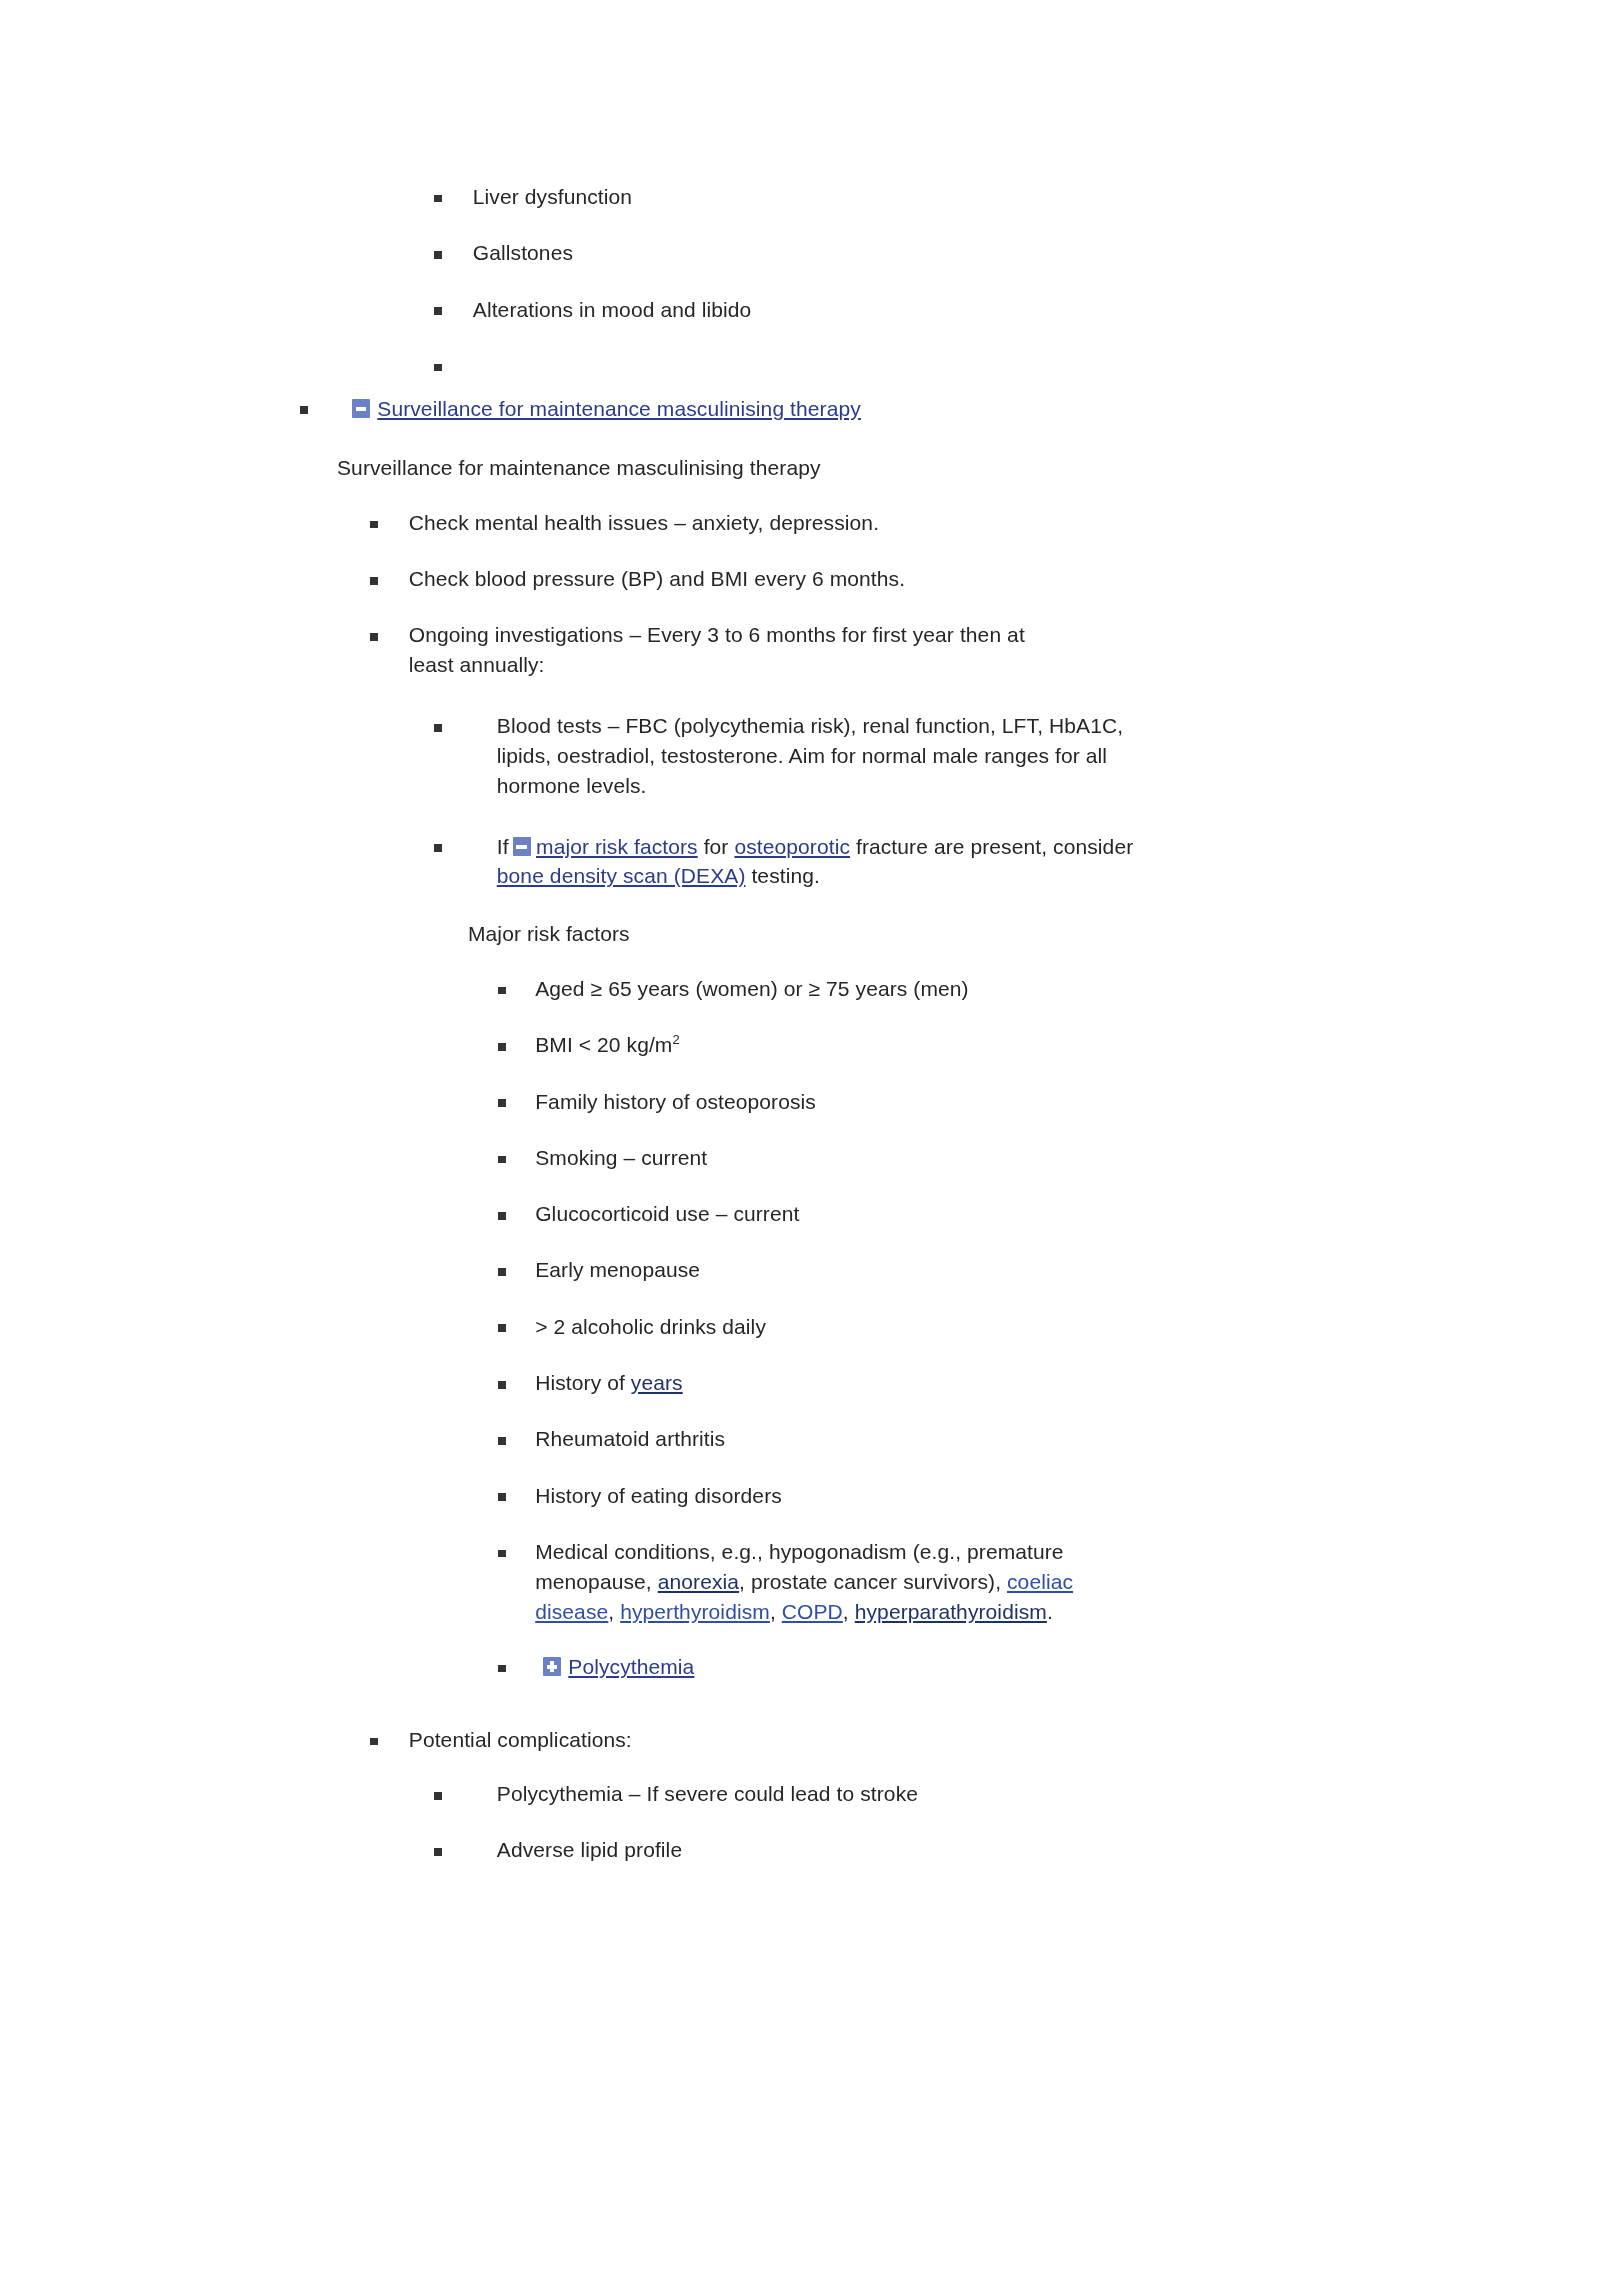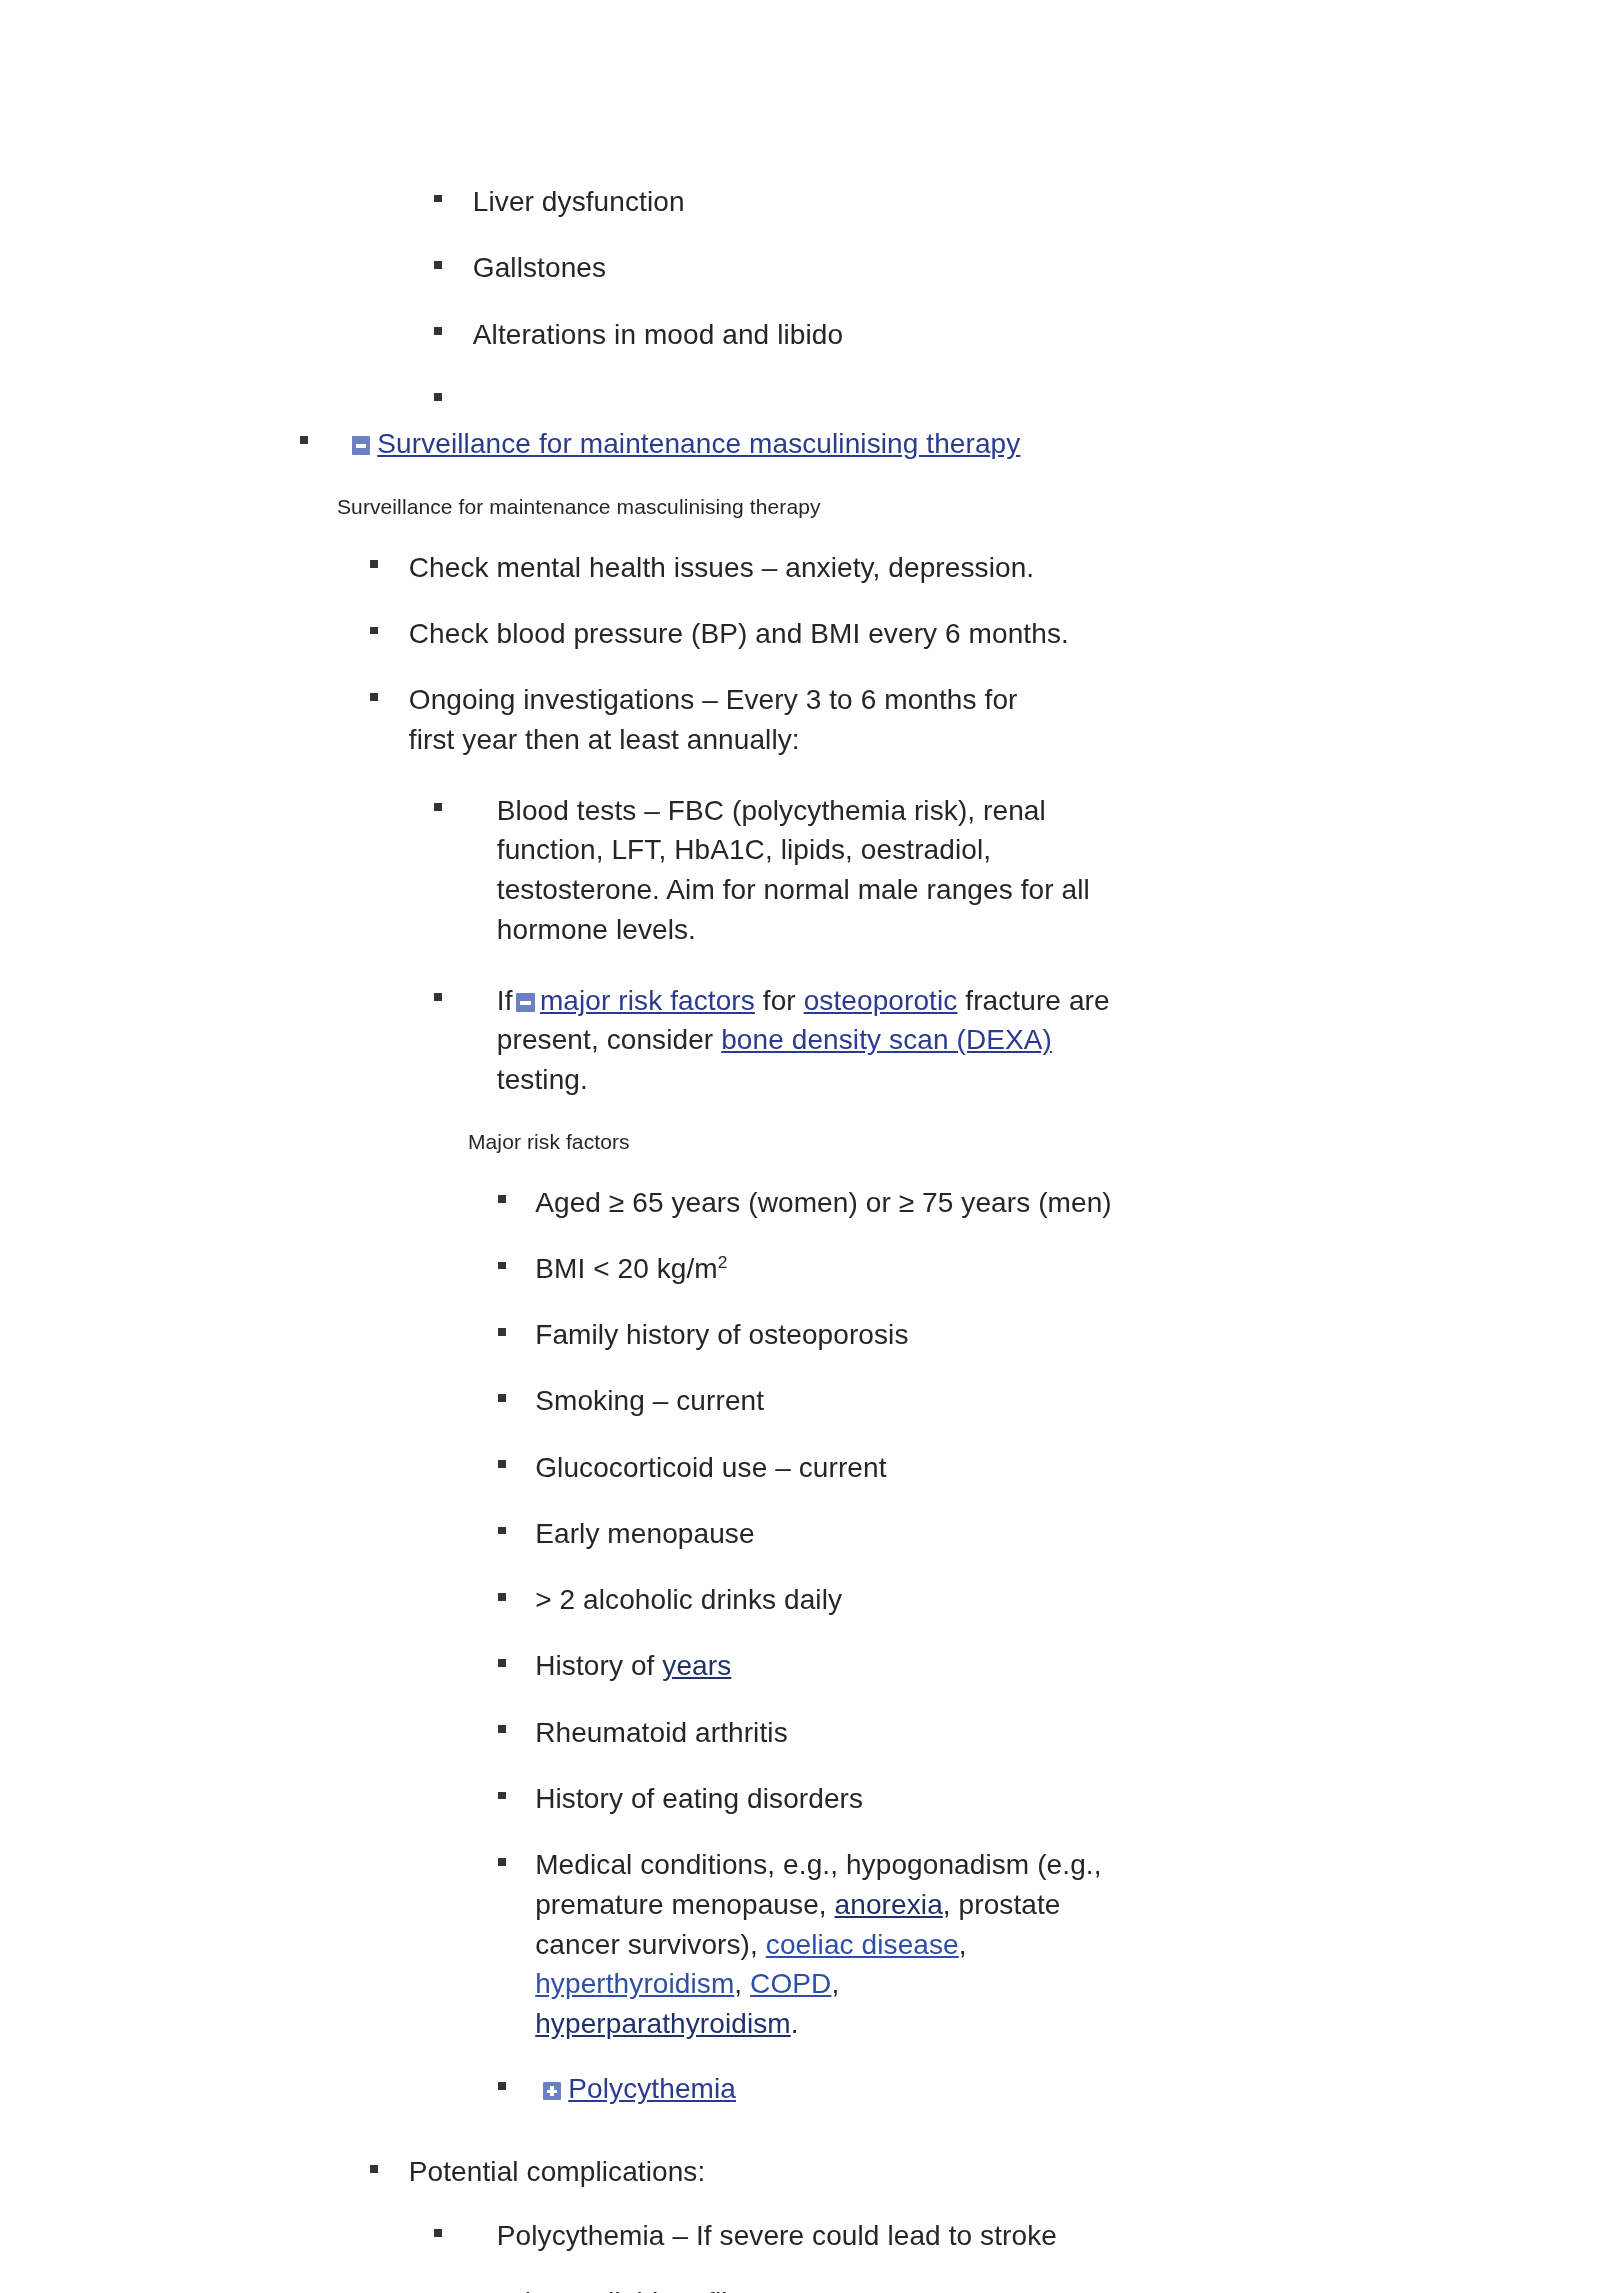--- a/index.html
+++ b/index.html
@@ -44,21 +44,21 @@
     width: 9.8px;
   }
   .bullet i {
     display: block;
     width: 7.8px;
     height: 7.8px;
     background: #333333;
   }
   .txt {
     flex: 1 1 auto;
-    font-size: 28px;
+    font-size: 21px;
     line-height: 1.42;
     color: #262626;
     letter-spacing: 0.1px;
   }
 
   
   .lvl0 { margin-left: 300px; }
   .lvl1 { margin-left: 434px; }
   .lvl2 { margin-left: 370px; }
   .lvl3 { margin-left: 434px; gap: 12px; }

